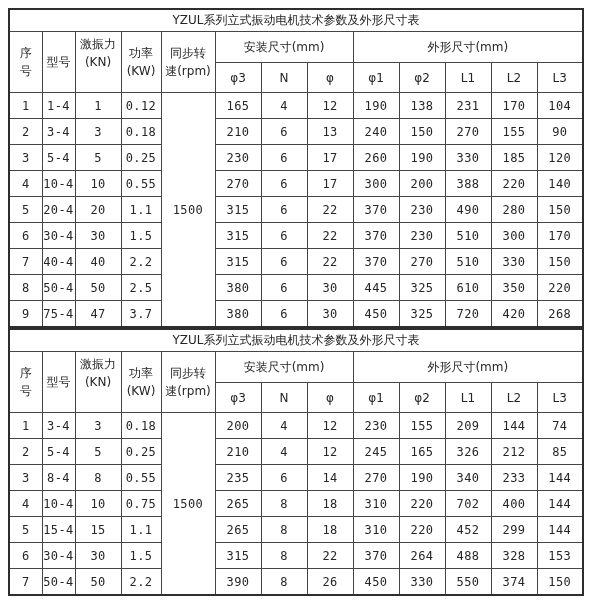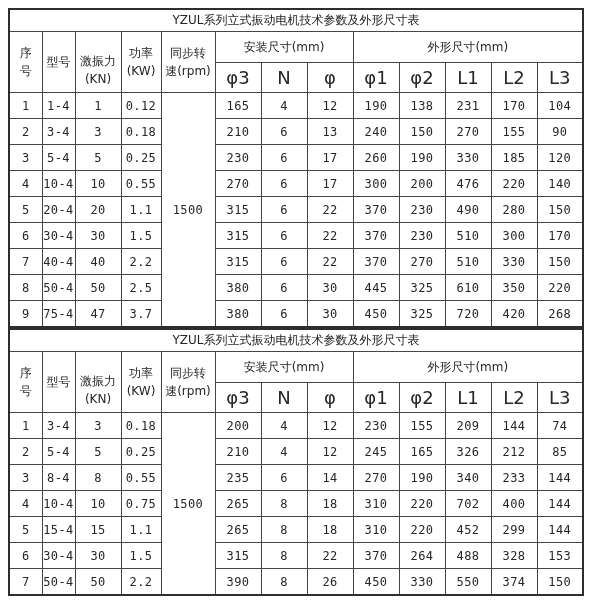--- a/index.html
+++ b/index.html
@@ -31,35 +31,35 @@
     font-size: 12px;
   }
   td.title-cell {
     height: 21px;
     font-size: 13px;
     color: #222222;
   }
   tr.group-row td { height: 30px; }
   tr.sub-row td {
     height: 29px;
-    font-size: 18px;
+    font-size: 12px;
     font-family: "DejaVu Sans", sans-serif;
   }
   td.head-cell { font-size: 12.5px; }
   .head-lines {
     display: flex;
     flex-direction: column;
     justify-content: center;
     align-items: center;
     gap: 3px;
     line-height: 15px;
   }
   .head-lines.spread {
     height: 56px;
-    justify-content: flex-end;
+    justify-content: flex-start;
     padding: 3px 0;
     box-sizing: border-box;
   }
   tr.data-row td {
     height: 25px;
     font-family: "DejaVu Sans Mono", monospace;
     font-size: 12px;
     letter-spacing: 0.4px;
   }
   td.speed-cell {
@@ -182,21 +182,21 @@
         <tr class="data-row">
           <td>4</td>
           <td>10-4</td>
           <td>10</td>
           <td>0.55</td>
           <td>270</td>
           <td>6</td>
           <td>17</td>
           <td>300</td>
           <td>200</td>
-          <td>476</td>
+          <td>388</td>
           <td>220</td>
           <td>140</td>
         </tr>
         <tr class="data-row">
           <td>5</td>
           <td>20-4</td>
           <td>20</td>
           <td>1.1</td>
           <td>315</td>
           <td>6</td>

